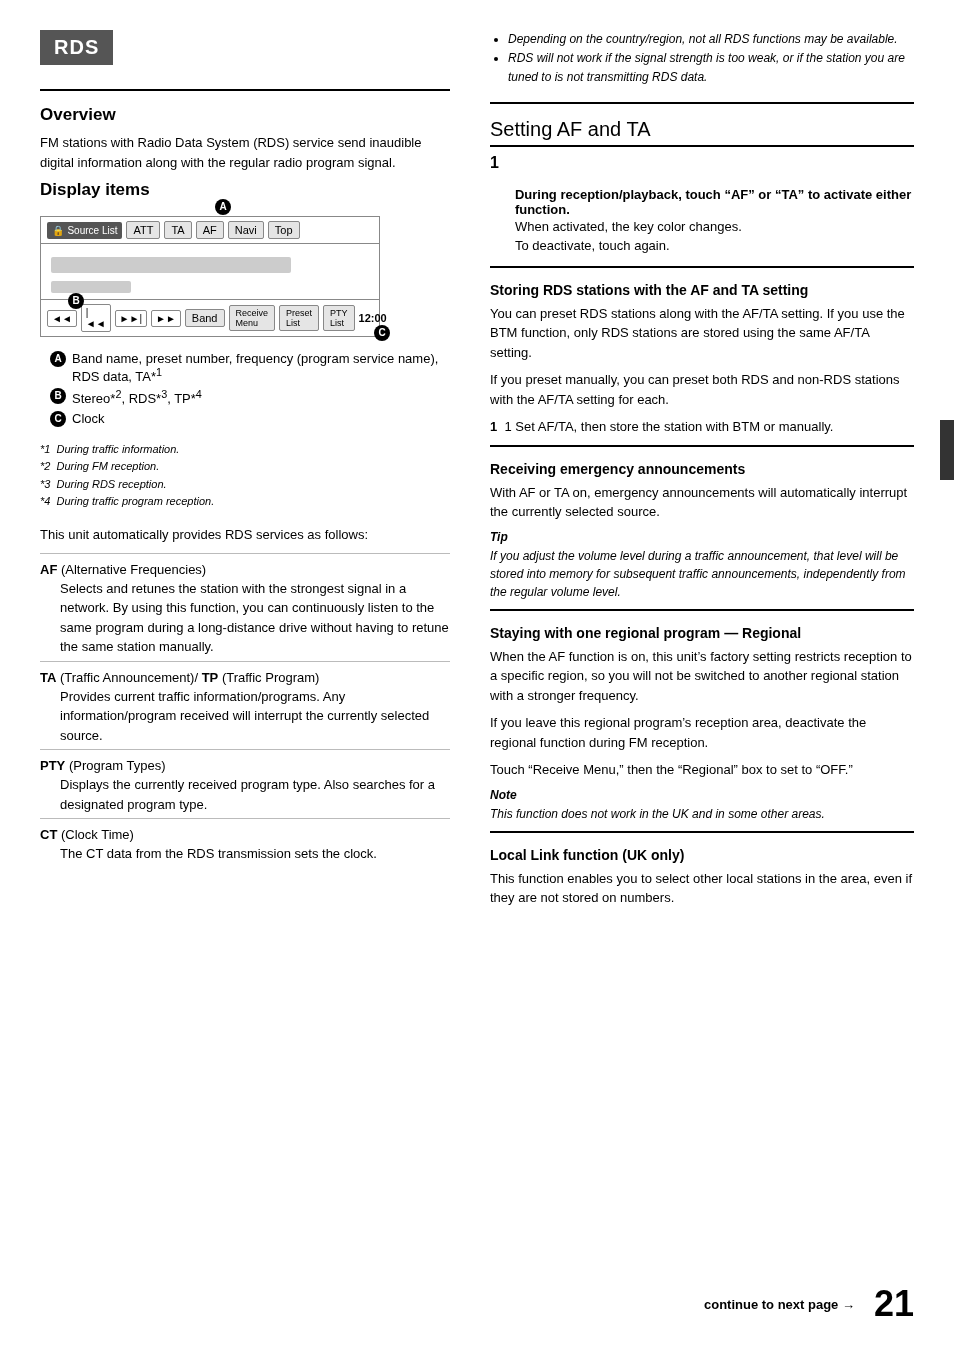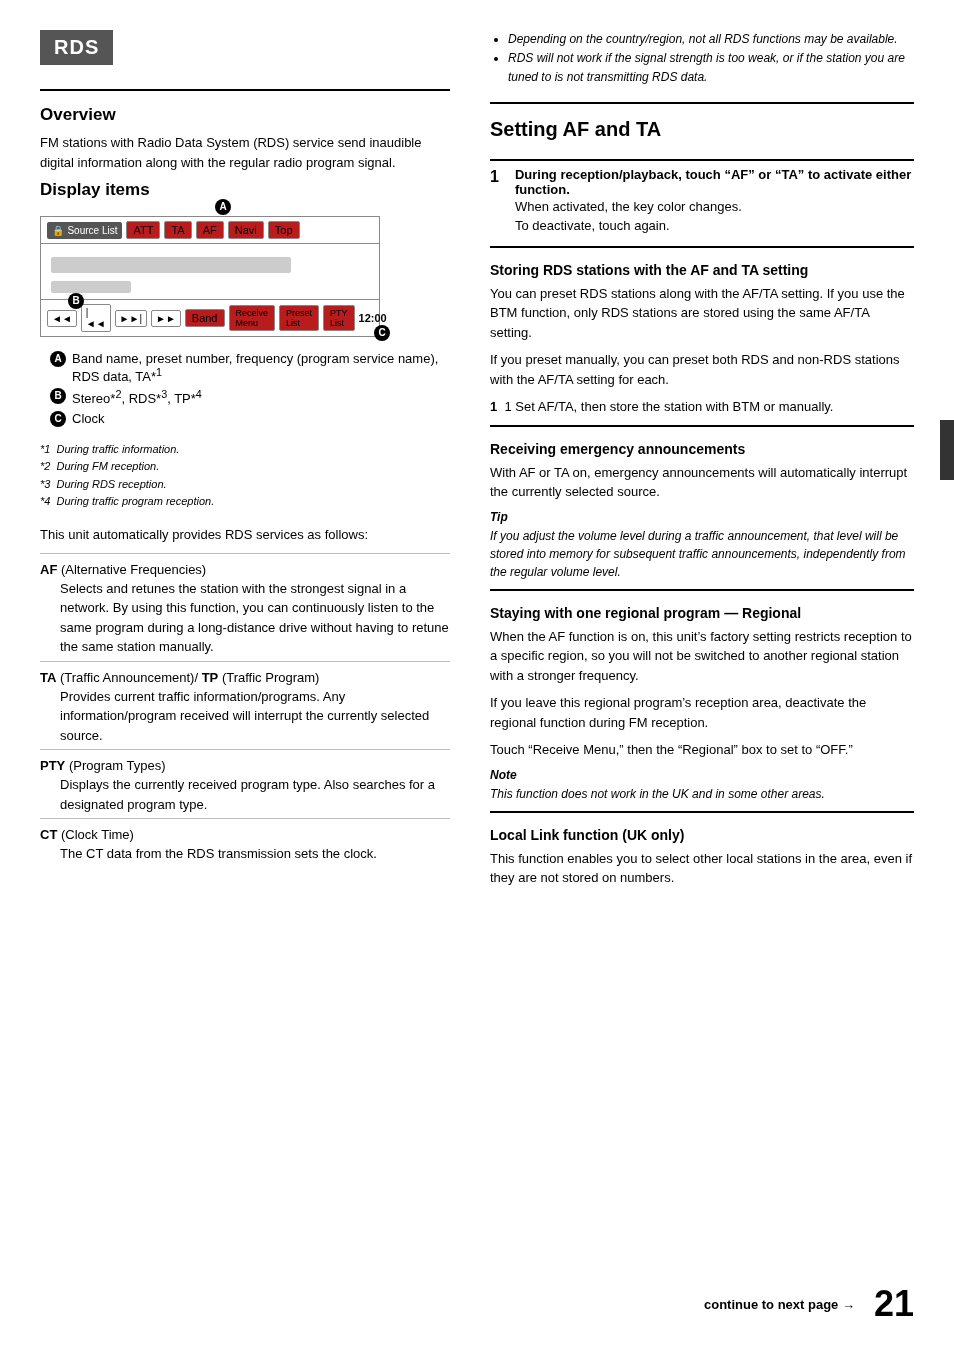--- a/index.html
+++ b/index.html
@@ -99,21 +99,21 @@
       white-space: nowrap;
       display: flex;
       align-items: center;
       gap: 3px;
     }
 
     .diagram-btn {
       border: 1px solid #888;
       font-size: 11px;
       padding: 2px 6px;
-      background: #b91c1c;
+      background: #e5e5e5;
       border-radius: 2px;
       white-space: nowrap;
     }
 
     .diagram-middle {
       height: 55px;
       background: #fff;
       position: relative;
       display: flex;
       align-items: center;
@@ -214,41 +214,42 @@
       list-style: disc;
       padding-left: 18px;
       font-size: 12px;
       font-style: italic;
       line-height: 1.6;
     }
 
     
     .section-title-right {
       font-size: 20px;
-      font-weight: bold;
+      font-weight: normal;
       margin-bottom: 6px;
       border-bottom: 2px solid #000;
-      padding-bottom: 18px;
+      padding-bottom: 4px;
     }
 
     .step-item {
       margin-bottom: 10px;
     }
 
     .step-number {
       font-size: 16px;
       font-weight: bold;
       float: left;
       margin-right: 8px;
       line-height: 1.3;
     }
 
     .step-text-bold {
       font-weight: bold;
       font-size: 13px;
+      margin-top: 34px;
     }
 
     .step-text-normal {
       font-size: 13px;
       line-height: 1.5;
       clear: both;
     }
 
     .tip-box {
       margin: 8px 0;

